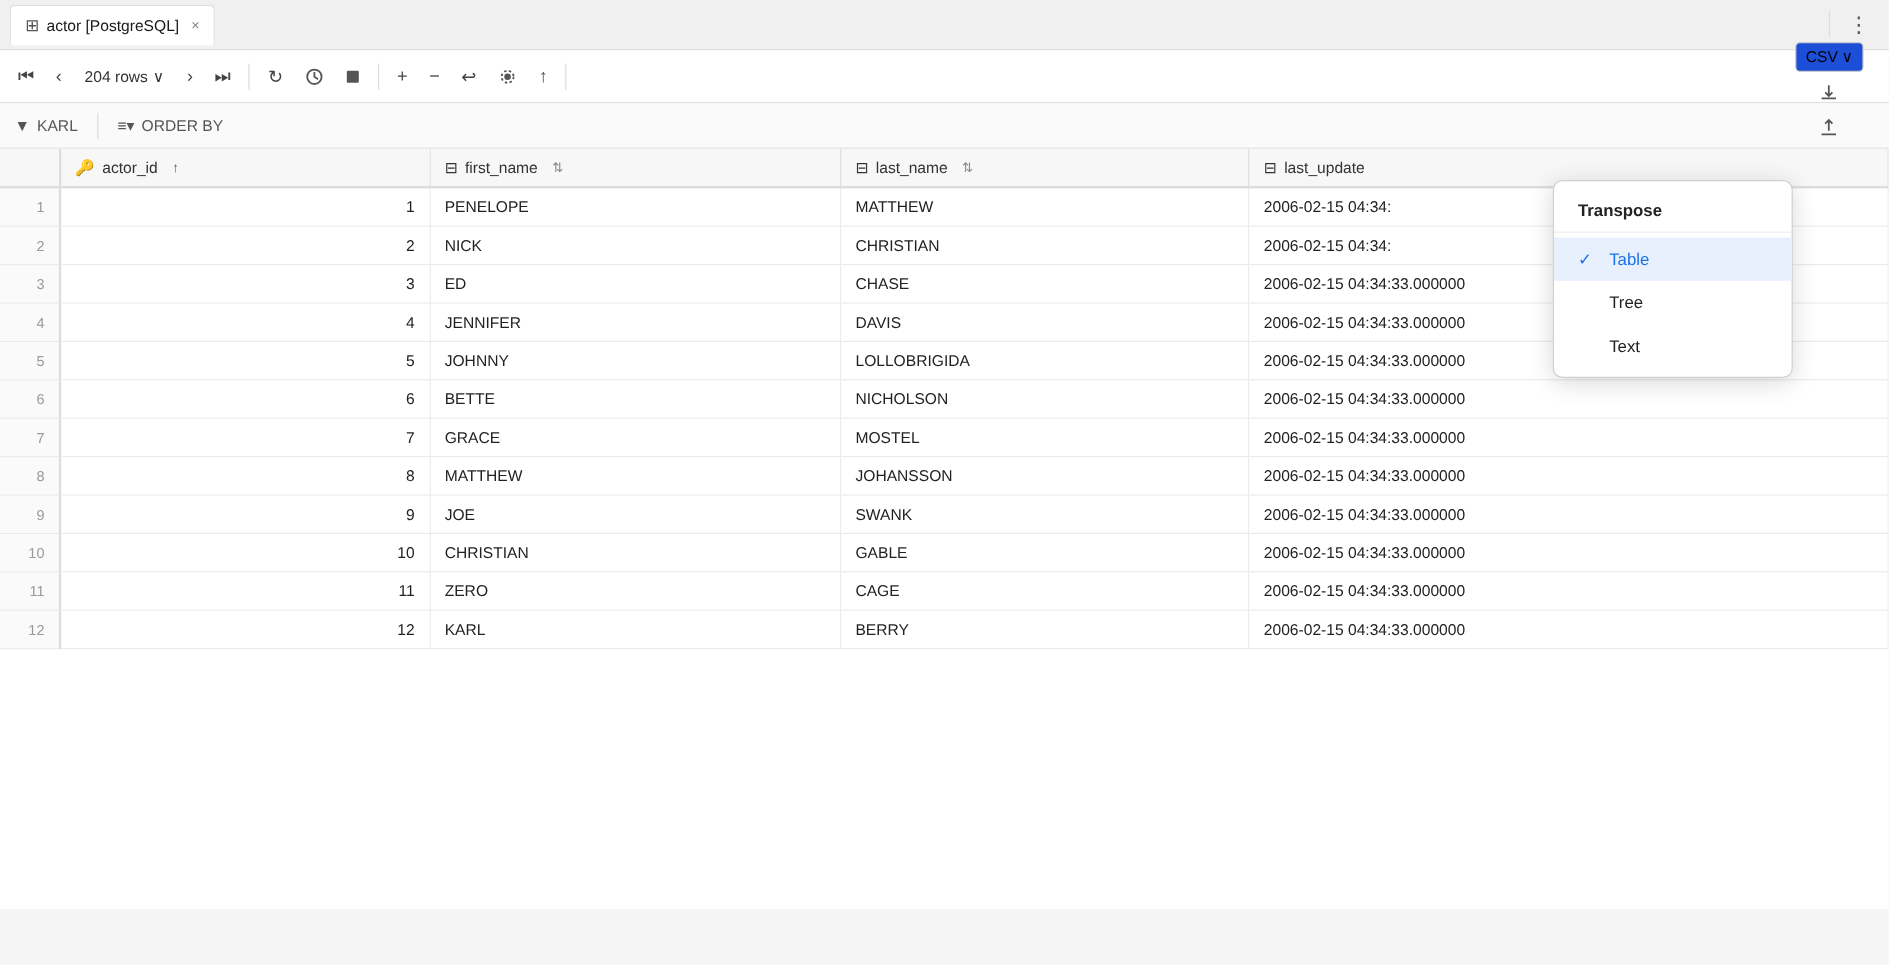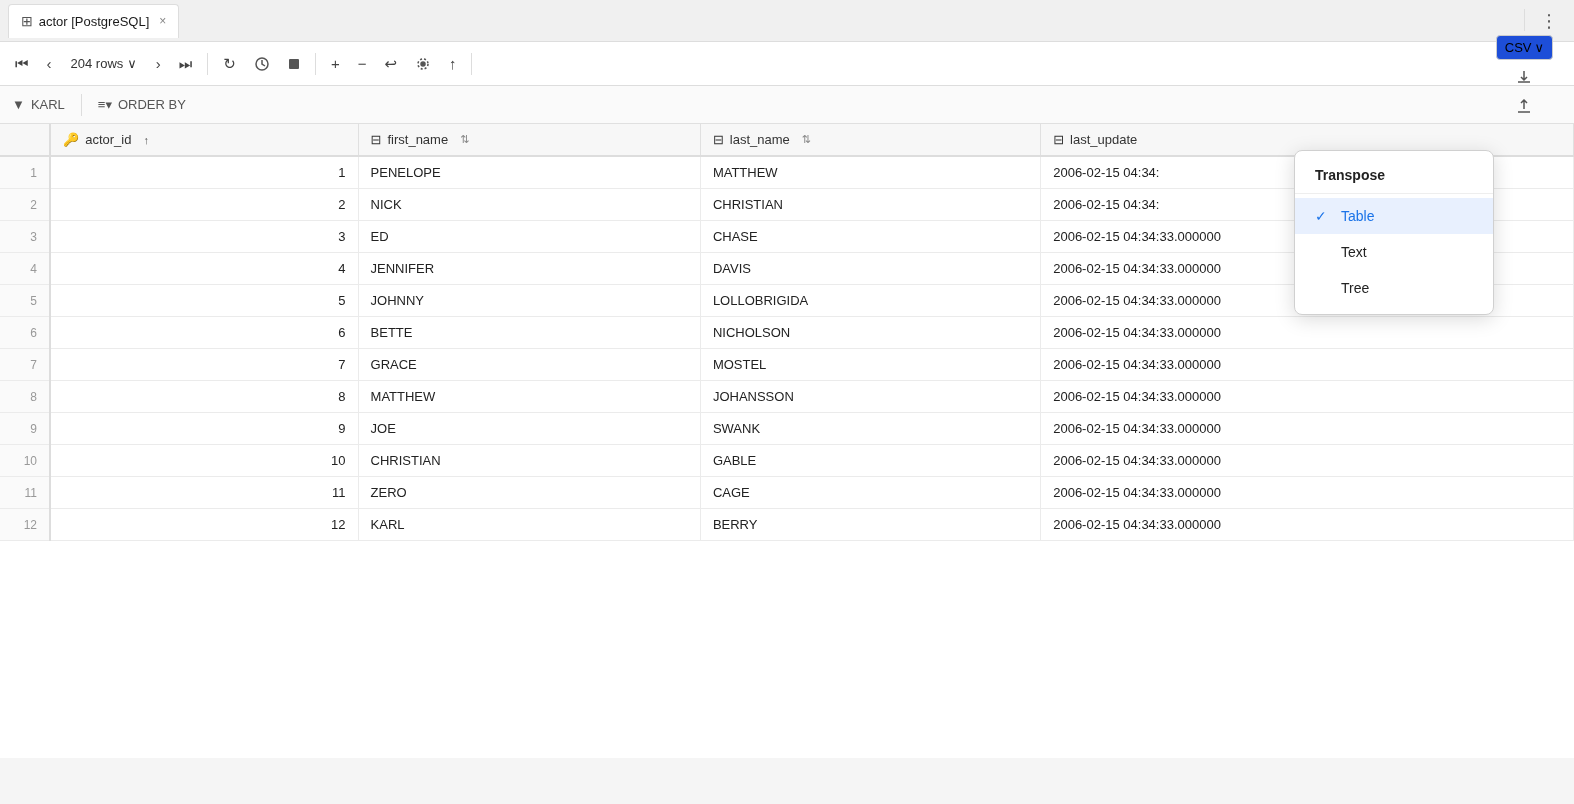--- a/index.html
+++ b/index.html
@@ -484,19 +484,19 @@
 </div>
 
 <div class="dropdown-menu">
   <div class="dropdown-header">Transpose</div>
   <div class="dropdown-item active">
     <span class="dropdown-check">✓</span>
     <span>Table</span>
   </div>
   <div class="dropdown-item">
     <span class="dropdown-spacer"></span>
-    <span>Text</span>
+    <span>Tree</span>
   </div>
   <div class="dropdown-item">
     <span class="dropdown-spacer"></span>
-    <span>Tree</span>
+    <span>Text</span>
   </div>
 </div>
 
 </body></html>

